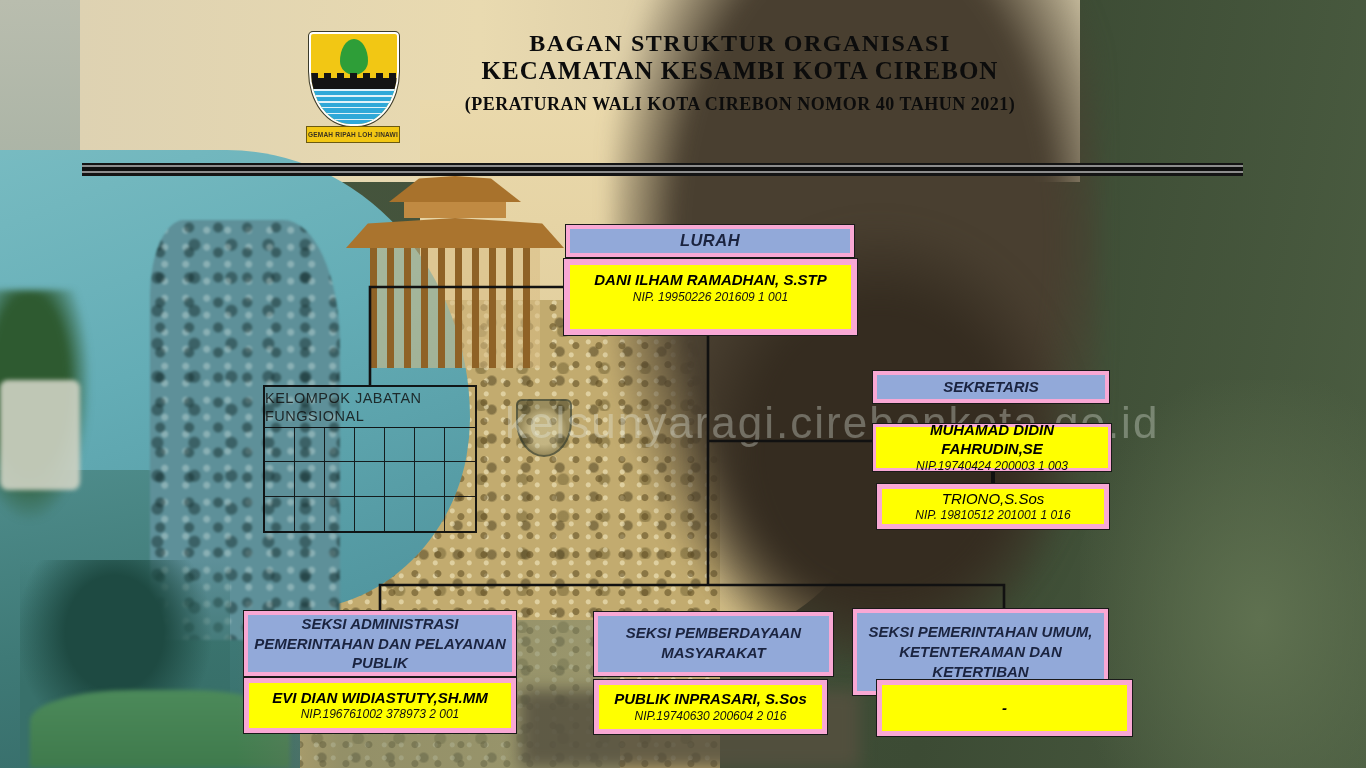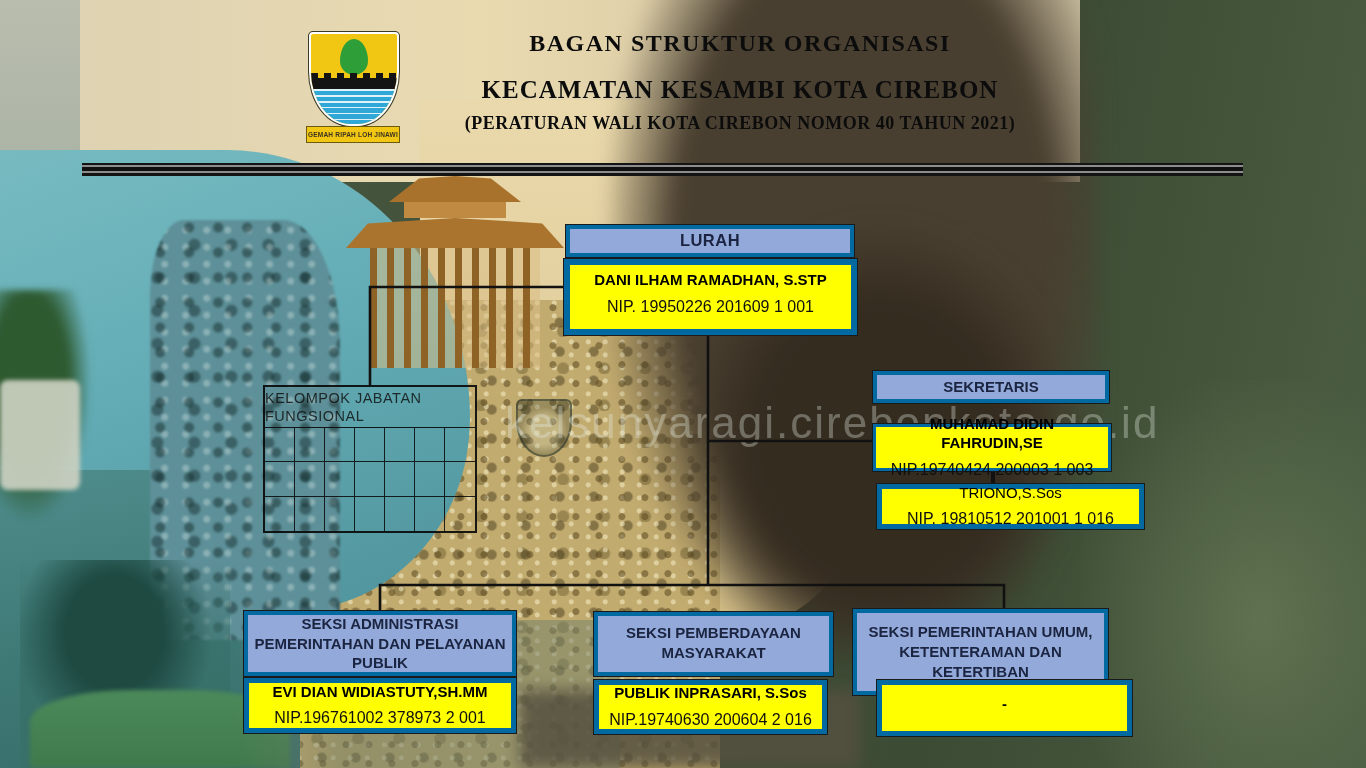--- a/index.html
+++ b/index.html
@@ -55,21 +55,21 @@
   
   .watermark-text{left:505px;top:398px;z-index:1;font-size:44px;letter-spacing:2px;
      color:rgba(228,234,226,.34);font-weight:400;white-space:nowrap;}
   .watermark-emblem{left:516px;top:399px;width:52px;height:54px;z-index:1;
      border:2px solid rgba(35,48,40,.5);border-radius:6px 6px 50% 50% / 6px 6px 62% 62%;
      background:radial-gradient(circle at 50% 55%, rgba(200,210,190,.25) 0 35%, rgba(35,48,40,.25) 60%);}
   
   .hdr-titles{left:420px;top:30px;width:640px;text-align:center;z-index:3;color:#0c0c0c;}
   .t-serif1{font-family:"Liberation Serif",serif;font-weight:700;font-size:24px;letter-spacing:1.5px;}
   .t-sans{font-weight:700;font-size:28px;letter-spacing:1.5px;margin-top:3px;color:#000;}
-  .t-serif2{font-family:"Liberation Serif",serif;font-weight:700;font-size:25px;letter-spacing:1px;margin-top:19px;}
+  .t-serif2{font-family:"Liberation Serif",serif;font-weight:700;font-size:25px;letter-spacing:1px;margin-top:0;}
   .t-serif3{font-family:"Liberation Serif",serif;font-weight:700;font-size:18px;letter-spacing:.5px;margin-top:9px;}
   .divider{left:82px;top:163px;width:1161px;height:13px;z-index:3;
      background:linear-gradient(180deg,#141414 0 2px,#8d8d8d 2px 4px,#101010 4px 8px,#8d8d8d 8px 10px,#141414 10px 13px);}
   
   .logo{left:306px;top:32px;width:92px;height:116px;z-index:3;}
   .logo .shield{position:absolute;left:3px;top:0;width:86px;height:90px;background:#f2c714;
      border:2px solid #fff;outline:1px solid #3a3a2a;
      border-radius:4px 4px 46% 46% / 4px 4px 58% 58%;overflow:hidden;}
   .logo .leaf{position:absolute;left:50%;top:5px;width:28px;height:36px;margin-left:-14px;background:#2e9e38;
      border-radius:50% 50% 50% 50% / 62% 62% 40% 40%;}
@@ -77,26 +77,26 @@
   .logo .crenel:before{content:"";position:absolute;left:0;top:-5px;width:100%;height:5px;
      background:repeating-linear-gradient(90deg,#141414 0 7px,rgba(0,0,0,0) 7px 13px);}
   .logo .water{position:absolute;left:0;top:55px;width:100%;height:35px;background:#2fa8d8;
      background-image:repeating-linear-gradient(180deg,rgba(255,255,255,.85) 0 1.5px,rgba(0,0,0,0) 1.5px 6px);}
   .logo .ribbon{position:absolute;left:0;top:94px;width:92px;height:15px;background:#f2c714;
      border:1px solid #6b5a10;display:flex;align-items:center;justify-content:center;}
   .logo .ribbon span{font-size:6.5px;font-weight:700;color:#3a3220;letter-spacing:.2px;white-space:nowrap;}
   
   svg.lines{position:absolute;inset:0;z-index:2;}
   
-  .obox{position:absolute;z-index:3;background:#0369a1;border:1.6px solid #1a1a1a;box-sizing:border-box;display:flex;}
+  .obox{position:absolute;z-index:3;background:#f9a8d4;border:1.6px solid #1a1a1a;box-sizing:border-box;display:flex;font-style:italic;}
   .fill{flex:1;display:flex;flex-direction:column;align-items:center;justify-content:center;text-align:center;}
   .fill-blue{background:#92a9d9;color:#1b2440;font-weight:700;font-size:15px;line-height:1.32;padding:2px 6px;}
-  .fill-yellow{background:#ffff00;color:#000;padding:2px 6px;gap:7px;}
+  .fill-yellow{background:#ffff00;color:#000;padding:2px 6px;}
   .name{font-weight:700;font-size:15px;line-height:1.25;}
-  .nip{font-weight:400;font-size:16px;line-height:1.25;color:#101010;text-align:right;}
+  .nip{font-weight:400;font-size:12px;line-height:1.25;color:#101010;text-align:right;}
   .pad3{padding:3px;} .pad4{padding:4px;} .pad5{padding:5px;} .pad6{padding:6px;}
   .top-align{justify-content:flex-start;padding-top:7px;}
   .lurah-title{font-size:16.5px;letter-spacing:.5px;}
   .lurah-person .fill-yellow{justify-content:flex-start;padding-top:6px;}
   
   .kelompok{position:absolute;left:263px;top:385px;width:214px;height:148px;z-index:3;
      border:2px solid rgba(10,10,10,.92);box-sizing:border-box;}
   .kel-title{position:absolute;left:0;top:0;width:100%;height:40px;display:flex;align-items:center;justify-content:center;
      font-size:14.5px;line-height:1.25;color:rgba(15,15,15,.82);letter-spacing:.5px;}
   .kel-grid{position:absolute;left:0;top:40px;right:0;bottom:0;display:grid;
@@ -208,21 +208,21 @@
 
   <div class="obox pad4" style="left:872px;top:370px;width:238px;height:34px;">
     <div class="fill fill-blue">SEKRETARIS</div>
   </div>
   <div class="obox pad3" style="left:872px;top:423px;width:240px;height:49px;">
     <div class="fill fill-yellow">
       <div class="name">MUHAMAD DIDIN FAHRUDIN,SE</div>
       <div class="nip">NIP.19740424 200003 1 003</div>
     </div>
   </div>
-  <div class="obox pad5" style="left:876px;top:483px;width:269px;height:47px;">
+  <div class="obox pad5" style="left:876px;top:483px;width:234px;height:47px;">
     <div class="fill fill-yellow">
       <div class="name" style="font-weight:400;">TRIONO,S.Sos</div>
       <div class="nip">NIP. 19810512 201001 1 016</div>
     </div>
   </div>
 
   <div class="obox pad4" style="left:243px;top:610px;width:274px;height:67px;">
     <div class="fill fill-blue">SEKSI ADMINISTRASI PEMERINTAHAN DAN PELAYANAN PUBLIK</div>
   </div>
   <div class="obox pad5" style="left:243px;top:677px;width:274px;height:57px;">

